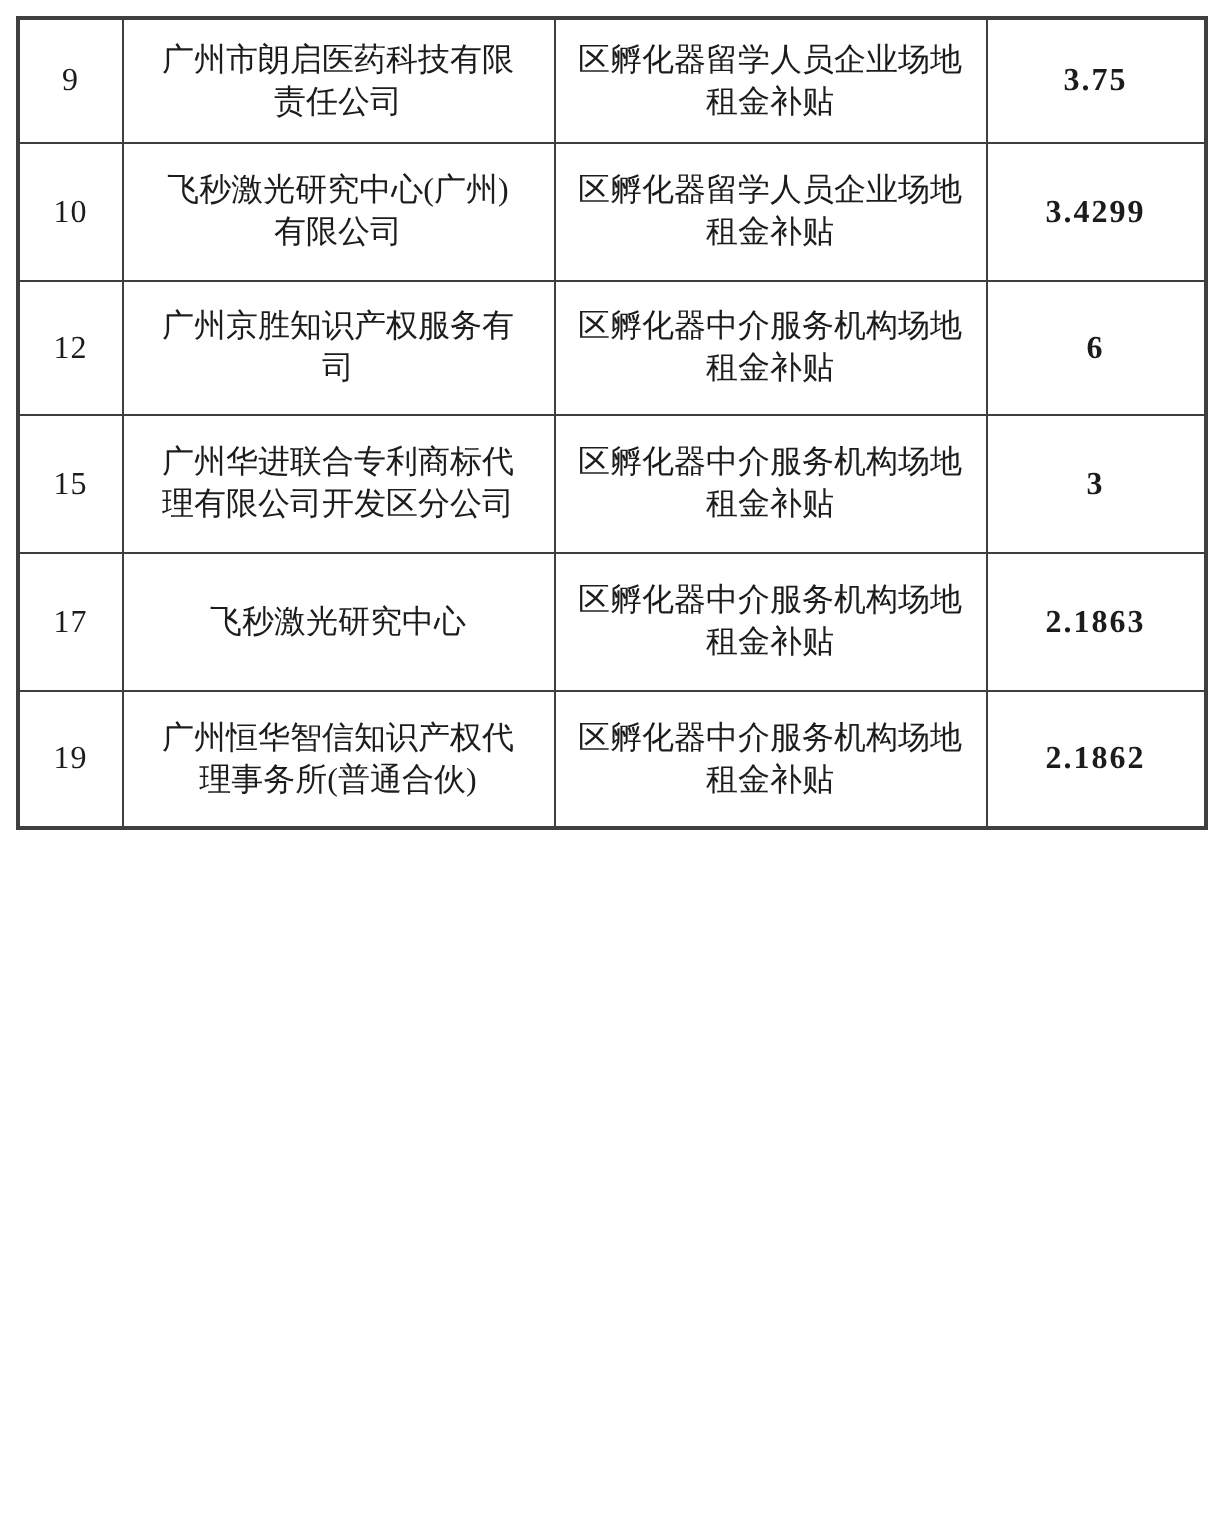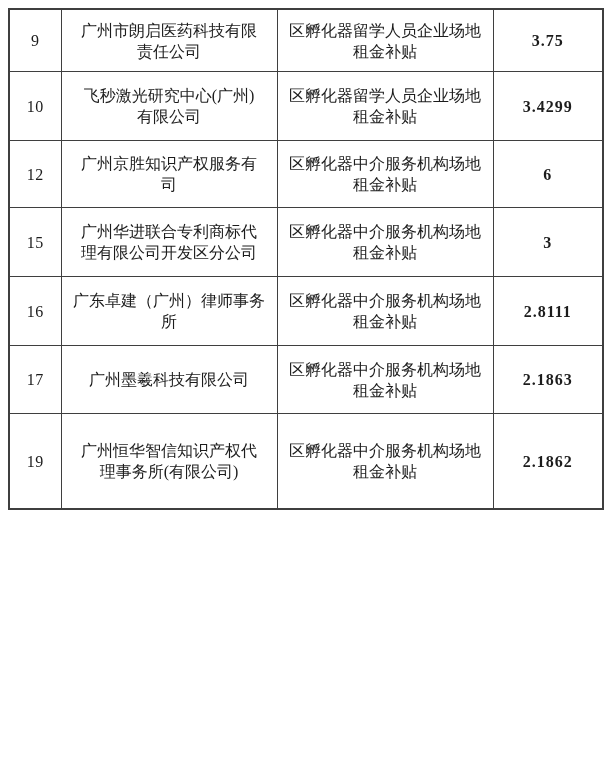--- a/index.html
+++ b/index.html
@@ -94,37 +94,29 @@
   </tr>
         <tr>
     <td class="seq-cell">15</td>
     <td class="company-cell">广州华进联合专利商标代
 理有限公司开发区分公司</td>
     <td class="type-cell">区孵化器中介服务机构场地
 租金补贴</td>
     <td class="amount-cell">3</td>
   </tr>
         <tr>
-    <td class="seq-cell">16</td>
-    <td class="company-cell">广东卓建（广州）律师事务
-所</td>
-    <td class="type-cell">区孵化器中介服务机构场地
-租金补贴</td>
-    <td class="amount-cell">2.8111</td>
-  </tr>
-        <tr>
     <td class="seq-cell">17</td>
-    <td class="company-cell">广州墨羲科技有限公司</td>
+    <td class="company-cell">飞秒激光研究中心</td>
     <td class="type-cell">区孵化器中介服务机构场地
 租金补贴</td>
     <td class="amount-cell">2.1863</td>
   </tr>
         <tr>
     <td class="seq-cell">19</td>
     <td class="company-cell">广州恒华智信知识产权代
-理事务所(有限公司)</td>
+理事务所(普通合伙)</td>
     <td class="type-cell">区孵化器中介服务机构场地
 租金补贴</td>
     <td class="amount-cell">2.1862</td>
   </tr>
       </tbody>
   </table>
 </div>
 
 </body></html>

